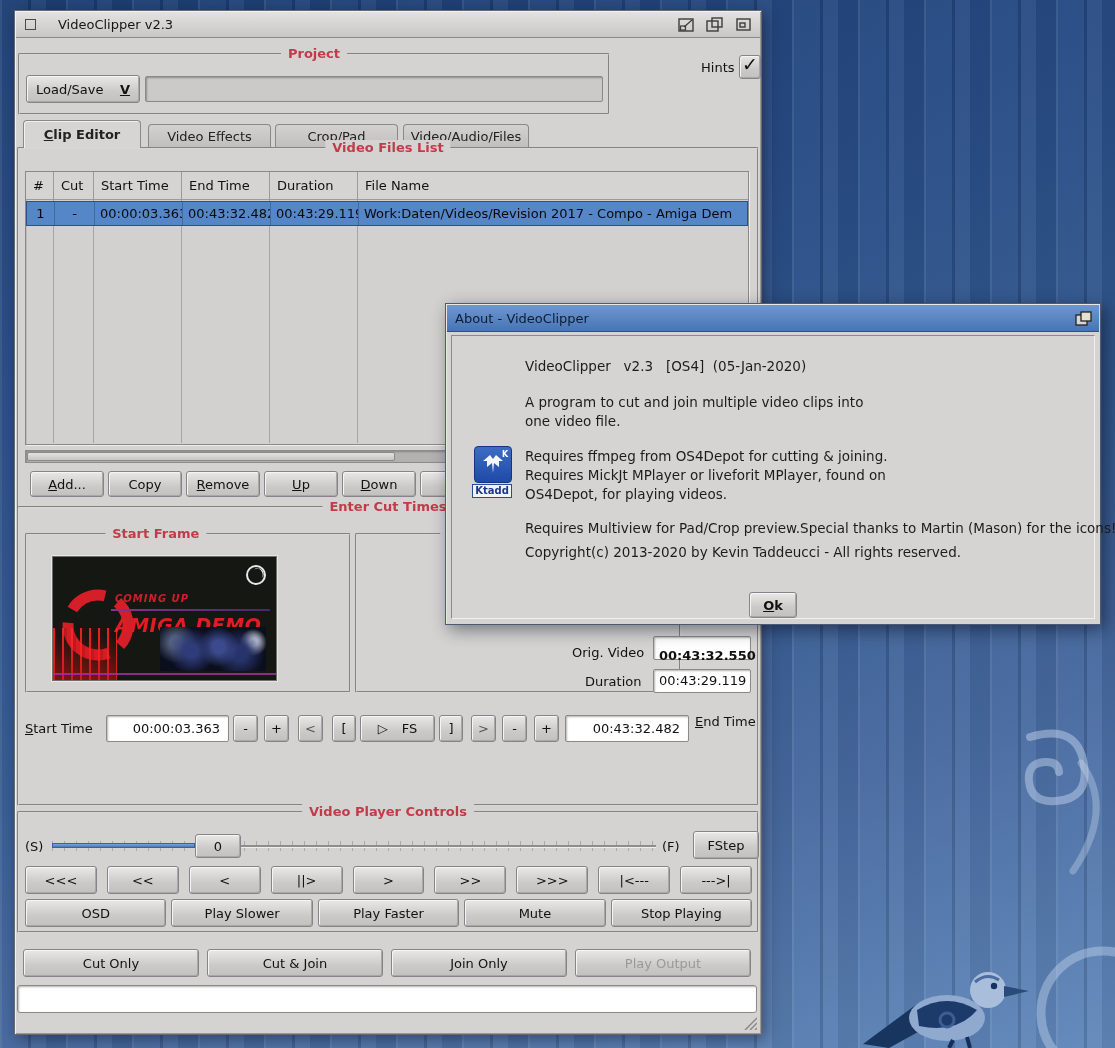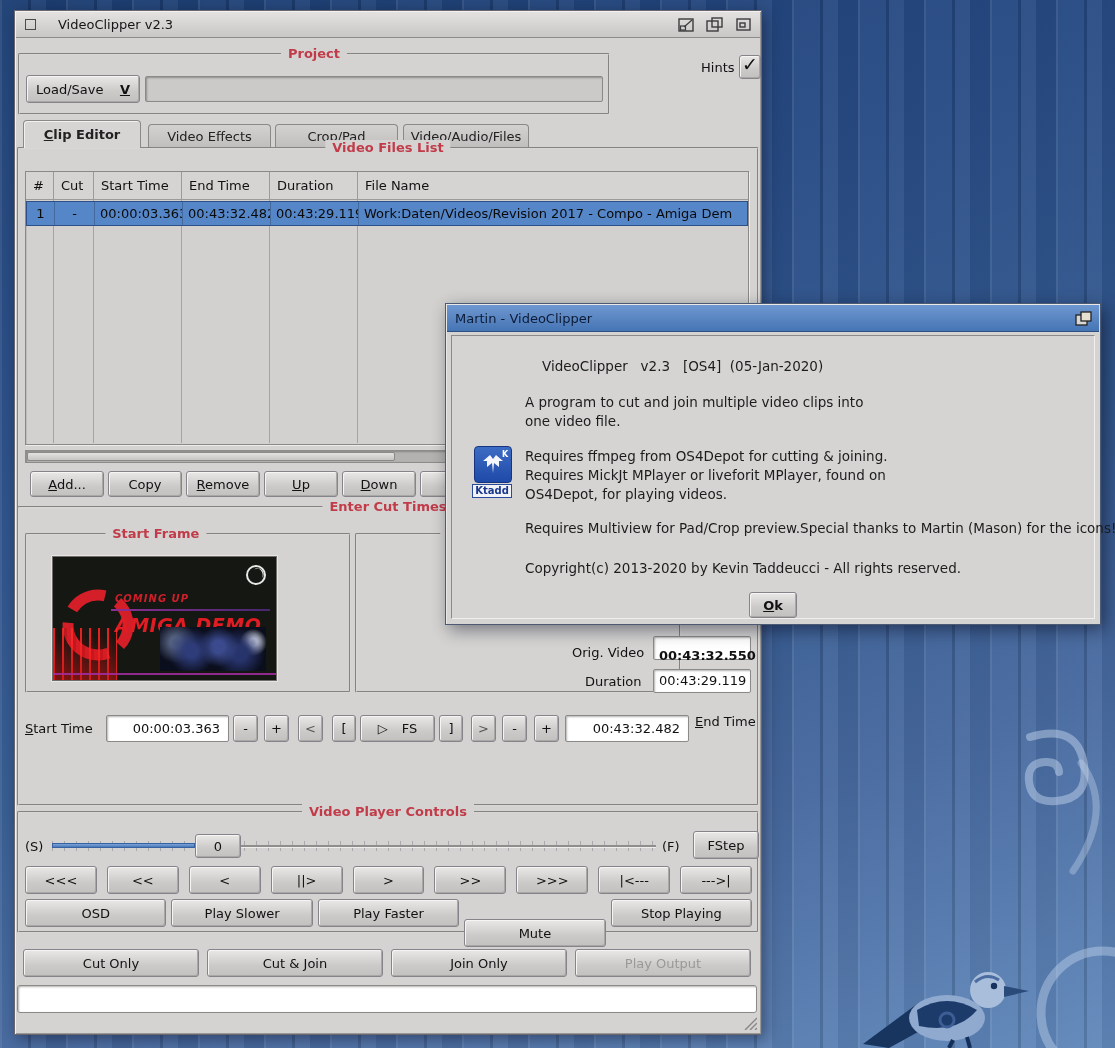--- a/index.html
+++ b/index.html
@@ -405,21 +405,21 @@
     <div style="position:absolute; left:6px; top:86px; width:727px; display:flex; gap:5px;">
       <div class="btn" style="flex:1; height:28px;">
           <span>OSD</span>
         </div>
       <div class="btn" style="flex:1; height:28px;">
           <span>Play Slower</span>
         </div>
       <div class="btn" style="flex:1; height:28px;">
           <span>Play Faster</span>
         </div>
-      <div class="btn" style="flex:1; height:28px;margin-top:20px;">
+      <div class="btn" style="flex:1; height:28px;">
           <span>Mute</span>
         </div>
       <div class="btn" style="flex:1; height:28px;">
           <span>Stop Playing</span>
         </div>
     </div>
   </div>
 
   <div style="position:absolute; left:8px; top:938px; width:728px; display:flex; gap:8px;">
     <div class="btn" style="flex:1; height:28px;">
@@ -442,43 +442,43 @@
 
   <svg class="resize-grip" width="15" height="14" viewBox="0 0 15 14">
     <line x1="3" y1="14" x2="15" y2="2" stroke="#8a8988" stroke-width="1.5"></line>
     <line x1="8" y1="14" x2="15" y2="7" stroke="#8a8988" stroke-width="1.5"></line>
     <line x1="13" y1="14" x2="15" y2="12" stroke="#8a8988" stroke-width="1.5"></line>
   </svg>
 </div>
 
 <div class="dialog">
   <div class="dlg-titlebar">
-    <span style="margin-left:8px;">Martin - VideoClipper</span>
+    <span style="margin-left:8px;">About - VideoClipper</span>
     <div class="gadget" style="position:absolute; right:7px; top:6px;">
       <svg width="17" height="15" viewBox="0 0 17 15">
           <rect x="1" y="4" width="11" height="10" fill="#d8d7d6" stroke="#222" stroke-width="1.3"></rect>
           <rect x="6" y="1" width="10" height="9" fill="#e6e0d0" stroke="#222" stroke-width="1.3"></rect>
         </svg>
     </div>
   </div>
   <div class="dlg-inner">
     <div class="ktadd">
       <div class="ktadd-img">
         <svg width="36" height="35" viewBox="0 0 36 35" style="position:absolute; left:0; top:0;">
           <path d="M8,14 L15,8 L18,12 L21,8 L28,14 L24,14 L24,20 L19,16 L18,26 L17,16 L12,20 L12,14 Z" fill="#f4f6fb"></path>
           <text x="27" y="10" font-size="8" fill="#ffffff" font-family="DejaVu Sans, sans-serif" font-weight="bold">K</text>
         </svg>
       </div>
       <div class="ktadd-label">Ktadd</div>
     </div>
-    <div class="dlg-line" style="top:22px;margin-left:17px;">VideoClipper   v2.3   [OS4]  (05-Jan-2020)</div>
+    <div class="dlg-line" style="top:22px;">VideoClipper   v2.3   [OS4]  (05-Jan-2020)</div>
     <div class="dlg-line" style="top:58px;">A program to cut and join multiple video clips into</div>
     <div class="dlg-line" style="top:77px;">one video file.</div>
     <div class="dlg-line" style="top:112px;">Requires ffmpeg from OS4Depot for cutting &amp; joining.</div>
     <div class="dlg-line" style="top:131px;">Requires MickJt MPlayer or liveforit MPlayer, found on</div>
     <div class="dlg-line" style="top:150px;">OS4Depot, for playing videos.</div>
     <div class="dlg-line" style="top:184px;">Requires Multiview for Pad/Crop preview.Special thanks to Martin (Mason) for the icons!</div>
-    <div class="dlg-line" style="top:224px;text-align:right;">Copyright(c) 2013-2020 by Kevin Taddeucci - All rights reserved.</div>
+    <div class="dlg-line" style="top:208px;text-align:right;">Copyright(c) 2013-2020 by Kevin Taddeucci - All rights reserved.</div>
     <div class="btn" style="position:absolute; left:50%; transform:translateX(-50%); top:256px; width:48px; height:26px; font-weight:bold;">
       <span class="fl">Ok</span>
     </div>
   </div>
 </div>
 
 </body></html>

